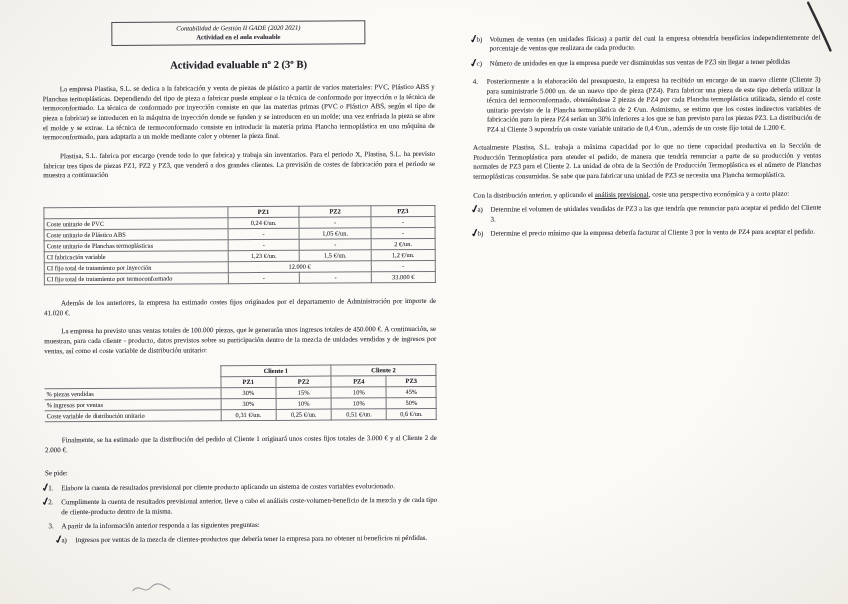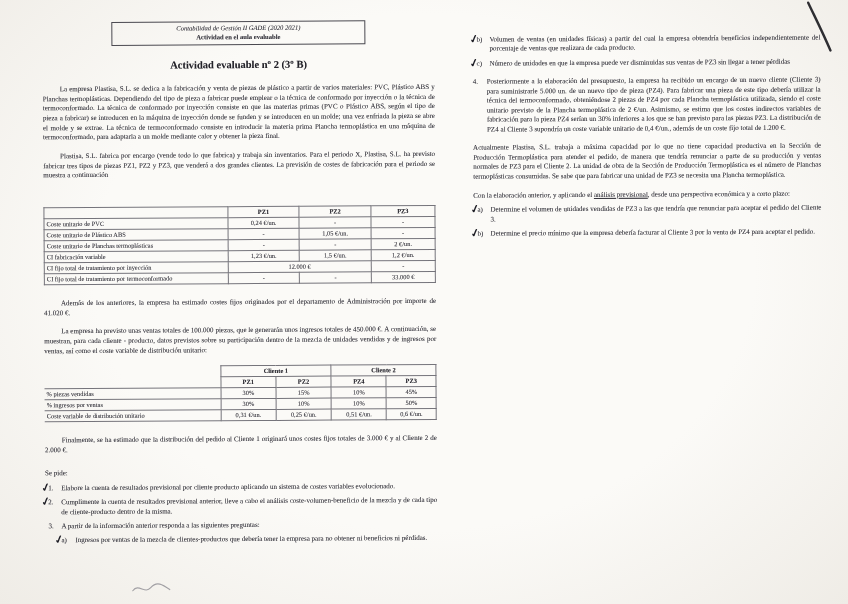--- a/index.html
+++ b/index.html
@@ -240,21 +240,21 @@
       </div>
 
       <div class="task4">
         <span class="marker">4.</span>
         <span>Posteriormente a la elaboración del presupuesto, la empresa ha recibido un encargo de un nuevo cliente (Cliente 3) para suministrarle 5.000 un. de un nuevo tipo de pieza (PZ4). Para fabricar una pieza de este tipo debería utilizar la técnica del termoconformado, obteniéndose 2 piezas de PZ4 por cada Plancha termoplástica utilizada, siendo el coste unitario previsto de la Plancha termoplástica de 2 €/un. Asimismo, se estima que los costes indirectos variables de fabricación para la pieza PZ4 serían un 30% inferiores a los que se han previsto para las piezas PZ3. La distribución de PZ4 al Cliente 3 supondría un coste variable unitario de 0,4 €/un., además de un coste fijo total de 1.200 €.</span>
       </div>
 
       <p class="para">Actualmente Plastisa, S.L. trabaja a máxima capacidad por lo que no tiene capacidad productiva en la Sección de Producción Termoplástica para atender el pedido, de manera que tendría renunciar a parte de su producción y ventas normales de PZ3 para el Cliente 2. La unidad de obra de la Sección de Producción Termoplástica es el número de Planchas termoplásticas consumidas. Se sabe que para fabricar una unidad de PZ3 se necesita una Plancha termoplástica.</p>
 
       <p class="para">
-        <span>Con la elaboración anterior, y aplicando el </span><span class="u">análisis previsional</span><span>, desde una perspectiva económica y a corto plazo:</span>
+        <span>Con la distribución anterior, y aplicando el </span><span class="u">análisis previsional</span><span>, coste una perspectiva económica y a corto plazo:</span>
       </p>
 
       <div class="subq subq-r">
         <span class="check">✓</span>
         <span class="marker">a)</span>
         <span>Determine el volumen de unidades vendidas de PZ3 a las que tendría que renunciar para aceptar el pedido del Cliente 3.</span>
       </div>
       <div class="subq subq-r">
         <span class="check">✓</span>
         <span class="marker">b)</span>

